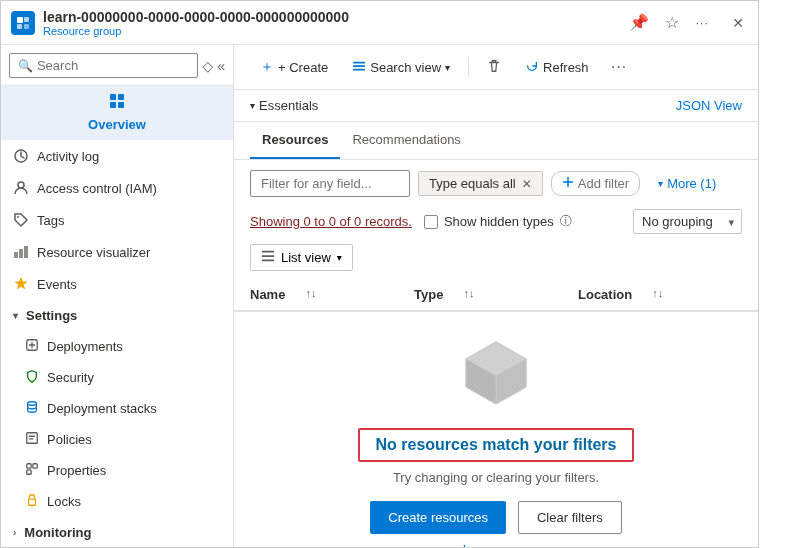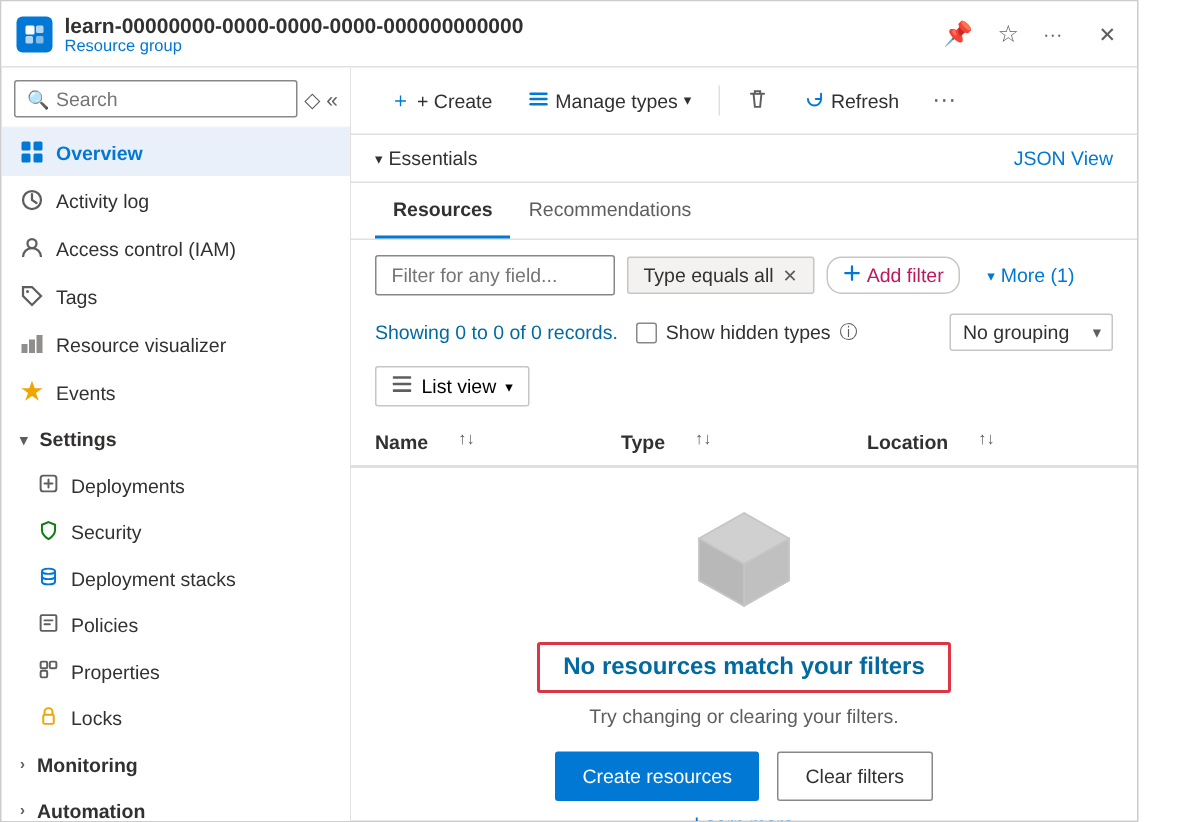--- a/index.html
+++ b/index.html
@@ -21,21 +21,21 @@
     .main-content { display: flex; flex: 1; overflow: hidden; }
 
     
     .sidebar { width: 233px; border-right: 1px solid #e0e0e0; display: flex; flex-direction: column; overflow-y: auto; background: #fff; flex-shrink: 0; }
     .search-box { padding: 8px 8px 6px 8px; border-bottom: 1px solid #f3f2f1; }
     .search-input-wrap { display: flex; align-items: center; border: 1px solid #8a8886; border-radius: 2px; padding: 4px 8px; background: #fff; }
     .search-input-wrap input { border: none; outline: none; font-size: 13px; flex: 1; color: #323130; }
     .search-input-wrap .search-icon { color: #605e5c; font-size: 12px; margin-right: 4px; }
 
     .nav-item { display: flex; align-items: center; padding: 8px 12px; cursor: pointer; color: #323130; font-size: 13px; gap: 8px; }
-    .nav-item.active { background: #e9f0f9; color: #0078d4; font-weight: 600; }
+    .nav-item.active { background: #e9f0f9; color: #0078d4; font-weight: 600; flex-direction: column; }
     .nav-item .nav-icon { width: 16px; height: 16px; display: inline-flex; align-items: center; justify-content: center; flex-shrink: 0; }
     .nav-section-header { display: flex; align-items: center; padding: 8px 12px; cursor: pointer; color: #323130; font-size: 13px; gap: 8px; font-weight: 600; }
     .nav-section-header .chevron { font-size: 10px; color: #605e5c; }
     .nav-sub-item { display: flex; align-items: center; padding: 7px 12px 7px 24px; cursor: pointer; color: #323130; font-size: 13px; gap: 8px; }
 
     
     .right-panel { flex: 1; display: flex; flex-direction: column; overflow: hidden; }
 
     
     .toolbar { display: flex; align-items: center; padding: 8px 16px; border-bottom: 1px solid #e0e0e0; gap: 4px; flex-shrink: 0; }
@@ -54,26 +54,26 @@
     
     .tabs-bar { display: flex; padding: 0 16px; border-bottom: 1px solid #e0e0e0; }
     .tab { padding: 10px 12px; cursor: pointer; font-size: 13px; color: #605e5c; border-bottom: 2px solid transparent; }
     .tab.active { color: #323130; border-bottom: 2px solid #0078d4; font-weight: 600; }
 
     
     .filters-row { display: flex; align-items: center; gap: 8px; padding: 10px 16px 6px 16px; flex-wrap: wrap; }
     .filter-input { border: 1px solid #8a8886; border-radius: 2px; padding: 5px 10px; font-size: 13px; color: #0f172a; width: 160px; background: #fff; }
     .filter-tag { display: flex; align-items: center; gap: 4px; padding: 4px 10px; background: #f3f2f1; border: 1px solid #c8c6c4; border-radius: 2px; font-size: 13px; cursor: pointer; }
     .filter-tag .tag-x { color: #605e5c; cursor: pointer; font-size: 12px; margin-left: 2px; }
-    .add-filter-btn { display: flex; align-items: center; gap: 4px; padding: 4px 10px; border: 1px solid #c8c6c4; background: #fff; border-radius: 10px; font-size: 13px; cursor: pointer; color: #be185d; }
+    .add-filter-btn { display: flex; align-items: center; gap: 4px; padding: 4px 10px; border: 1px solid #c8c6c4; background: #fff; border-radius: 10px; font-size: 13px; cursor: pointer; color: #737373; }
     .more-btn { display: flex; align-items: center; gap: 4px; padding: 4px 10px; border: none; background: transparent; font-size: 13px; cursor: pointer; color: #0078d4; }
 
     
     .records-row { display: flex; align-items: center; gap: 12px; padding: 6px 16px; font-size: 13px; color: #323130; }
-    .records-row .count-text { color: #0369a1; }
+    .records-row .count-text { color: #7f1d1d; text-decoration: underline; }
     .show-hidden-label { display: flex; align-items: center; gap: 6px; }
     .checkbox-square { width: 14px; height: 14px; border: 1px solid #8a8886; background: #fff; border-radius: 2px; flex-shrink: 0; }
     .info-icon { color: #605e5c; font-size: 12px; cursor: pointer; }
     .grouping-select { margin-left: auto; display: flex; align-items: center; }
     .grouping-dropdown { border: 1px solid #c8c6c4; border-radius: 2px; padding: 4px 28px 4px 8px; font-size: 13px; color: #323130; background: #fff; appearance: none; cursor: pointer; position: relative; }
     .grouping-wrap { position: relative; display: inline-block; }
     .grouping-wrap::after { content: '▾'; position: absolute; right: 8px; top: 50%; transform: translateY(-50%); font-size: 11px; pointer-events: none; color: #605e5c; }
 
     
     .view-toggle-row { padding: 4px 16px 8px 16px; }
@@ -285,21 +285,21 @@
           <span>+ Create</span>
         </button>
         <button class="toolbar-btn">
           <span>
             <svg width="14" height="14" viewBox="0 0 16 16">
                 <rect x="1" y="3" width="14" height="2" rx="1" fill="#0078d4"></rect>
                 <rect x="1" y="7" width="14" height="2" rx="1" fill="#0078d4"></rect>
                 <rect x="1" y="11" width="14" height="2" rx="1" fill="#0078d4"></rect>
               </svg>
           </span>
-          <span>Manage types</span>
+          <span>Search view</span>
           <span style="font-size:10px;">▾</span>
         </button>
         <div class="toolbar-divider"></div>
         <button class="toolbar-btn">
           <span>
             <svg width="14" height="14" viewBox="0 0 16 16">
                 <path d="M3 4h10M6 4V2h4v2M5 4l1 10h4l1-10" stroke="#605e5c" stroke-width="1.5" fill="none" stroke-linecap="round"></path>
               </svg>
           </span>
         </button>

